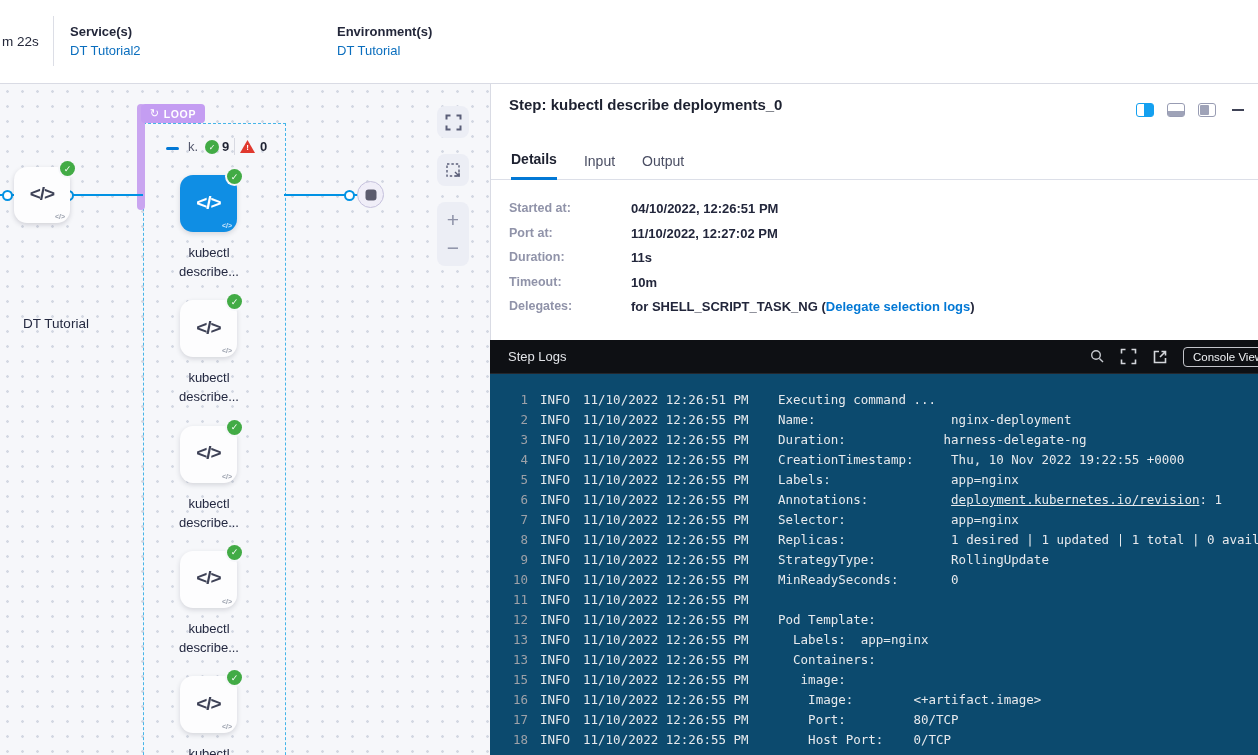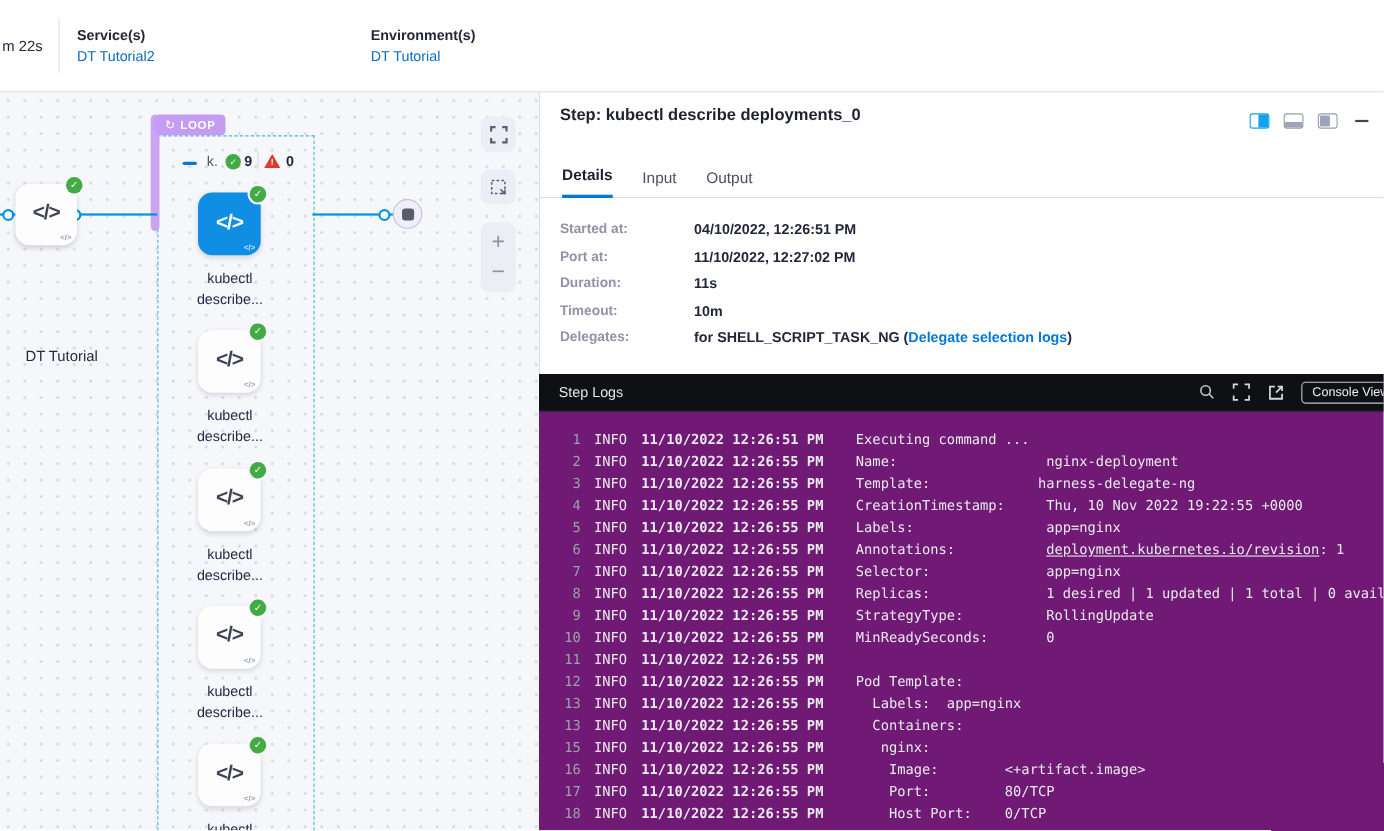--- a/index.html
+++ b/index.html
@@ -78,34 +78,34 @@
         display:flex;align-items:flex-end;padding-left:20px;gap:27px;box-sizing:content-box;}
   .tab{padding-bottom:10px;font-size:14px;color:#4a4e63;cursor:pointer;}
   .tab.active{font-weight:700;color:#1d2130;border-bottom:3px solid #0278d5;margin-bottom:-1px;}
   .drows{position:absolute;left:0;top:117px;right:0;text-decoration:underline;}
   .drow{position:relative;height:24.5px;}
   .dlabel{position:absolute;left:18px;top:0;font-size:12.5px;font-weight:600;color:#9093a9;}
   .dvalue{position:absolute;left:140px;top:0;font-size:13px;font-weight:700;color:#22263b;white-space:nowrap;}
   .dvalue .vlink{color:#0278d5;cursor:pointer;}
 
   
-  #logs{position:absolute;left:490px;top:340px;width:768px;height:415px;background:#701a75;overflow:hidden;}
+  #logs{position:absolute;left:490px;top:340px;width:768px;height:415px;background:#0c4a6e;overflow:hidden;}
   .log-header{position:absolute;left:0;top:0;right:0;height:33px;background:#0e1014;
         border-bottom:1px solid #24272d;display:flex;align-items:center;}
   .log-title{margin-left:18px;font-size:13px;color:#e2e4e8;}
   .log-icons{position:absolute;left:600px;top:0;height:33px;display:flex;align-items:center;gap:15px;}
   .log-icons svg{cursor:pointer;display:block;}
   .console-btn{border:1px solid #c2c4ca;border-radius:4px;color:#eef0f3;font-size:11.5px;
         padding:3px 9px;white-space:nowrap;cursor:pointer;background:transparent;}
   .log-body{position:absolute;left:0;top:33px;right:0;bottom:0;overflow:hidden;padding-top:17px;
         font-family:"DejaVu Sans Mono","Liberation Mono",monospace;font-size:12.5px;}
   .log-row{display:flex;height:20px;line-height:20px;white-space:pre;}
   .ln{width:28px;margin-left:10px;text-align:right;color:#9da1a8;flex:none;}
   .lvl{margin-left:12px;width:43px;color:#e8eaed;flex:none;}
-  .ts{width:195px;color:#e8eaed;flex:none;font-weight:bold;}
+  .ts{width:195px;color:#e8eaed;flex:none;}
   .msg{color:#e8eaed;flex:none;}
   .loglink{color:#e8eaed;text-decoration:underline;cursor:pointer;}
 </style>
 </head>
 <body>
 
 <div id="app">
 
   <div id="topbar">
     <span class="duration">m 22s</span>
@@ -264,32 +264,32 @@
         <svg width="16" height="16" viewBox="0 0 16 16">
           <path d="M7 2.5 H2.5 V13.5 H13.5 V9" fill="none" stroke="#d4d6db" stroke-width="1.6"></path>
           <path d="M9.5 2.5 H13.5 V6.5 M13.5 2.5 L8 8" fill="none" stroke="#d4d6db" stroke-width="1.6"></path>
         </svg>
         <button class="console-btn">Console View</button>
       </div>
     </div>
     <div class="log-body">
         <div class="log-row"><span class="ln">1</span><span class="lvl">INFO</span><span class="ts">11/10/2022 12:26:51 PM</span><span class="msg">Executing command ...</span></div>
         <div class="log-row"><span class="ln">2</span><span class="lvl">INFO</span><span class="ts">11/10/2022 12:26:55 PM</span><span class="msg">Name:                  nginx-deployment</span></div>
-        <div class="log-row"><span class="ln">3</span><span class="lvl">INFO</span><span class="ts">11/10/2022 12:26:55 PM</span><span class="msg">Template:             harness-delegate-ng</span></div>
+        <div class="log-row"><span class="ln">3</span><span class="lvl">INFO</span><span class="ts">11/10/2022 12:26:55 PM</span><span class="msg">Duration:             harness-delegate-ng</span></div>
         <div class="log-row"><span class="ln">4</span><span class="lvl">INFO</span><span class="ts">11/10/2022 12:26:55 PM</span><span class="msg">CreationTimestamp:     Thu, 10 Nov 2022 19:22:55 +0000</span></div>
         <div class="log-row"><span class="ln">5</span><span class="lvl">INFO</span><span class="ts">11/10/2022 12:26:55 PM</span><span class="msg">Labels:                app=nginx</span></div>
         <div class="log-row"><span class="ln">6</span><span class="lvl">INFO</span><span class="ts">11/10/2022 12:26:55 PM</span><span class="msg"><span>Annotations:           </span><span class="loglink">deployment.kubernetes.io/revision</span><span>: 1</span></span></div>
         <div class="log-row"><span class="ln">7</span><span class="lvl">INFO</span><span class="ts">11/10/2022 12:26:55 PM</span><span class="msg">Selector:              app=nginx</span></div>
         <div class="log-row"><span class="ln">8</span><span class="lvl">INFO</span><span class="ts">11/10/2022 12:26:55 PM</span><span class="msg">Replicas:              1 desired | 1 updated | 1 total | 0 available</span></div>
         <div class="log-row"><span class="ln">9</span><span class="lvl">INFO</span><span class="ts">11/10/2022 12:26:55 PM</span><span class="msg">StrategyType:          RollingUpdate</span></div>
         <div class="log-row"><span class="ln">10</span><span class="lvl">INFO</span><span class="ts">11/10/2022 12:26:55 PM</span><span class="msg">MinReadySeconds:       0</span></div>
         <div class="log-row"><span class="ln">11</span><span class="lvl">INFO</span><span class="ts">11/10/2022 12:26:55 PM</span></div>
         <div class="log-row"><span class="ln">12</span><span class="lvl">INFO</span><span class="ts">11/10/2022 12:26:55 PM</span><span class="msg">Pod Template:</span></div>
         <div class="log-row"><span class="ln">13</span><span class="lvl">INFO</span><span class="ts">11/10/2022 12:26:55 PM</span><span class="msg">  Labels:  app=nginx</span></div>
         <div class="log-row"><span class="ln">13</span><span class="lvl">INFO</span><span class="ts">11/10/2022 12:26:55 PM</span><span class="msg">  Containers:</span></div>
-        <div class="log-row"><span class="ln">15</span><span class="lvl">INFO</span><span class="ts">11/10/2022 12:26:55 PM</span><span class="msg">   nginx:</span></div>
+        <div class="log-row"><span class="ln">15</span><span class="lvl">INFO</span><span class="ts">11/10/2022 12:26:55 PM</span><span class="msg">   image:</span></div>
         <div class="log-row"><span class="ln">16</span><span class="lvl">INFO</span><span class="ts">11/10/2022 12:26:55 PM</span><span class="msg">    Image:        &lt;+artifact.image&gt;</span></div>
         <div class="log-row"><span class="ln">17</span><span class="lvl">INFO</span><span class="ts">11/10/2022 12:26:55 PM</span><span class="msg">    Port:         80/TCP</span></div>
         <div class="log-row"><span class="ln">18</span><span class="lvl">INFO</span><span class="ts">11/10/2022 12:26:55 PM</span><span class="msg">    Host Port:    0/TCP</span></div>
       </div>
   </div>
 
 </div>
 
 </body></html>

